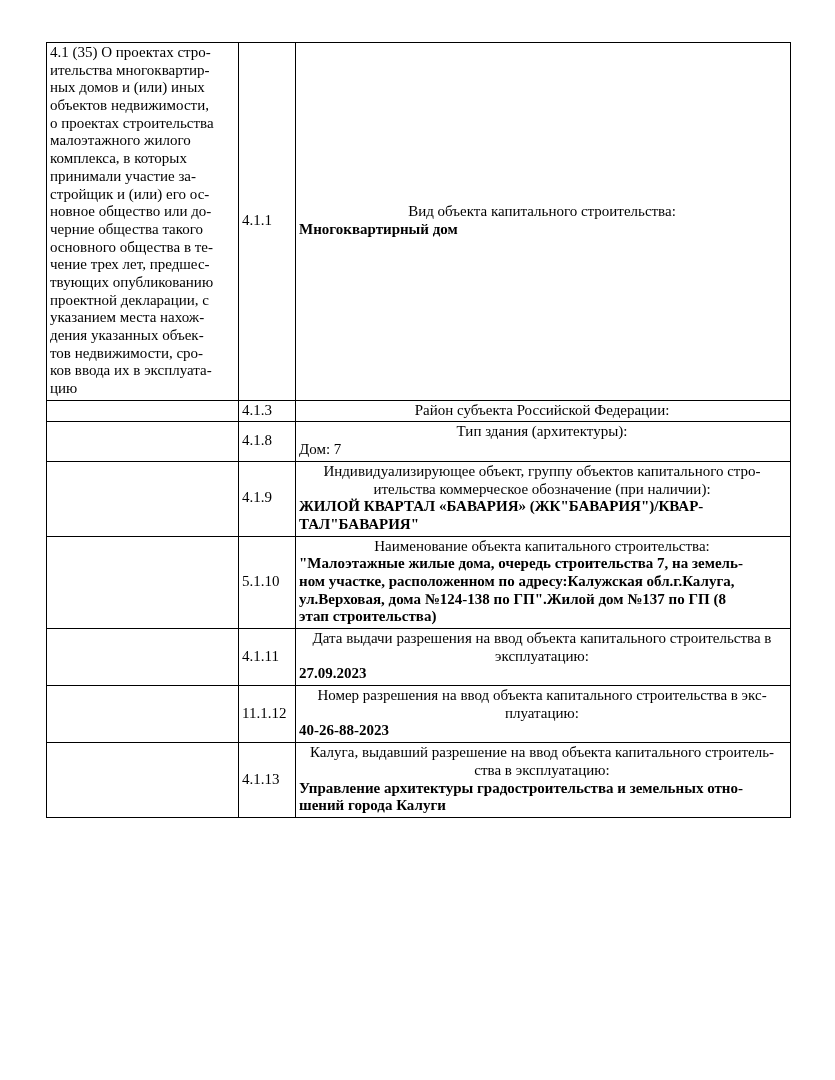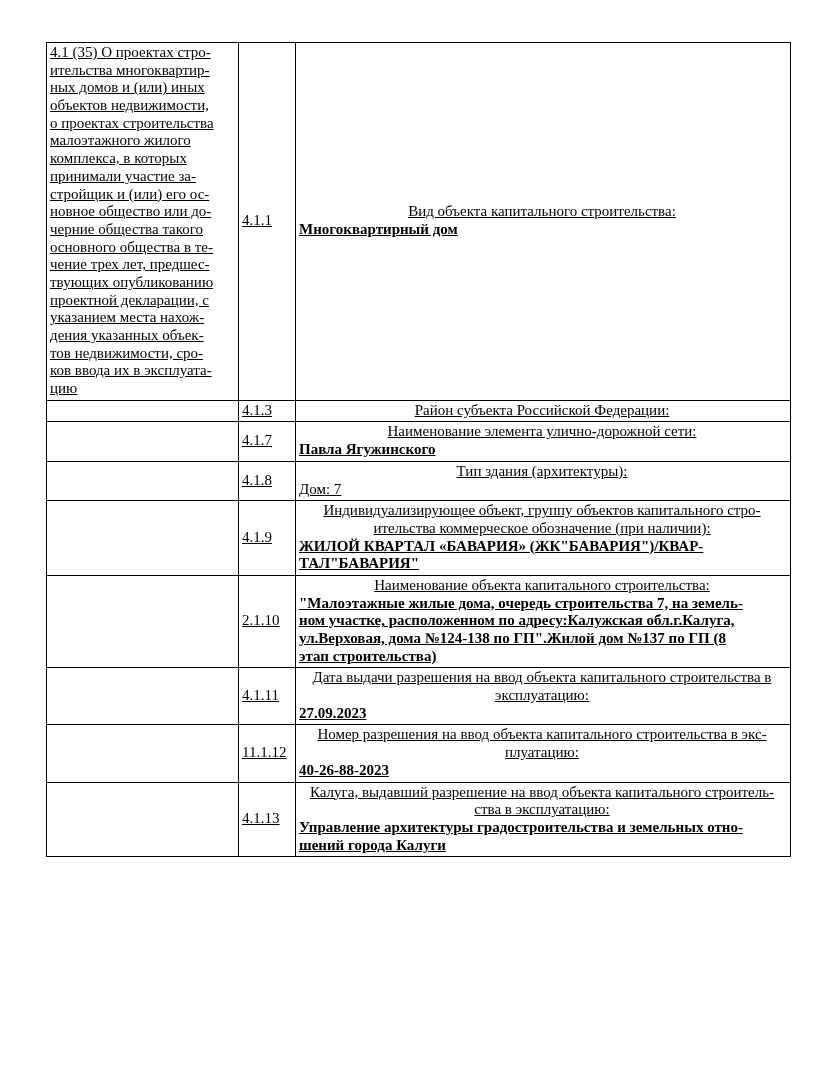--- a/index.html
+++ b/index.html
@@ -13,21 +13,20 @@
     font-family: "Liberation Serif", "DejaVu Serif", serif;
     color: #000000;
     -webkit-font-smoothing: antialiased;
   }
   .page {
     box-sizing: border-box;
     width: 835px;
     height: 1000px;
     padding: 42px 0 0 46px;
     overflow: hidden;
-    text-decoration: underline;
   }
   table.decl {
     border-collapse: collapse;
     width: 745px;
     table-layout: fixed;
   }
   table.decl td {
     border: 1px solid #000000;
     font-size: 15px;
     line-height: 1.18;
@@ -108,28 +107,20 @@
         <td class="c2">4.1.3</td>
         <td class="c3">
           <div class="label">Район субъекта Российской Федерации:</div>
 
         </td>
       </tr>
 
 
 
 
-      <tr>
-        <td class="c1"></td>
-        <td class="c2">4.1.7</td>
-        <td class="c3">
-          <div class="label">Наименование элемента улично-дорожной сети:</div>
-          <div class="value">Павла Ягужинского</div>
-        </td>
-      </tr>
 
       <tr>
         <td class="c1"></td>
         <td class="c2">4.1.8</td>
         <td class="c3">
           <div class="label">Тип здания (архитектуры):</div>
           <div class="value plain">Дом: 7</div>
         </td>
       </tr>
 
@@ -139,21 +130,21 @@
         <td class="c3">
           <div class="label">Индивидуализирующее объект, группу объектов капитального стро-
 ительства коммерческое обозначение (при наличии):</div>
           <div class="value">ЖИЛОЙ КВАРТАЛ «БАВАРИЯ» (ЖК"БАВАРИЯ")/КВАР-
 ТАЛ"БАВАРИЯ"</div>
         </td>
       </tr>
 
       <tr>
         <td class="c1"></td>
-        <td class="c2">2.1.10</td>
+        <td class="c2">5.1.10</td>
         <td class="c3">
           <div class="label">Наименование объекта капитального строительства:</div>
           <div class="value">"Малоэтажные жилые дома, очередь строительства 7, на земель-
 ном участке, расположенном по адресу:Калужская обл.г.Калуга,
 ул.Верховая, дома №124-138 по ГП".Жилой дом №137 по ГП (8
 этап строительства)</div>
         </td>
       </tr>
 
       <tr>

